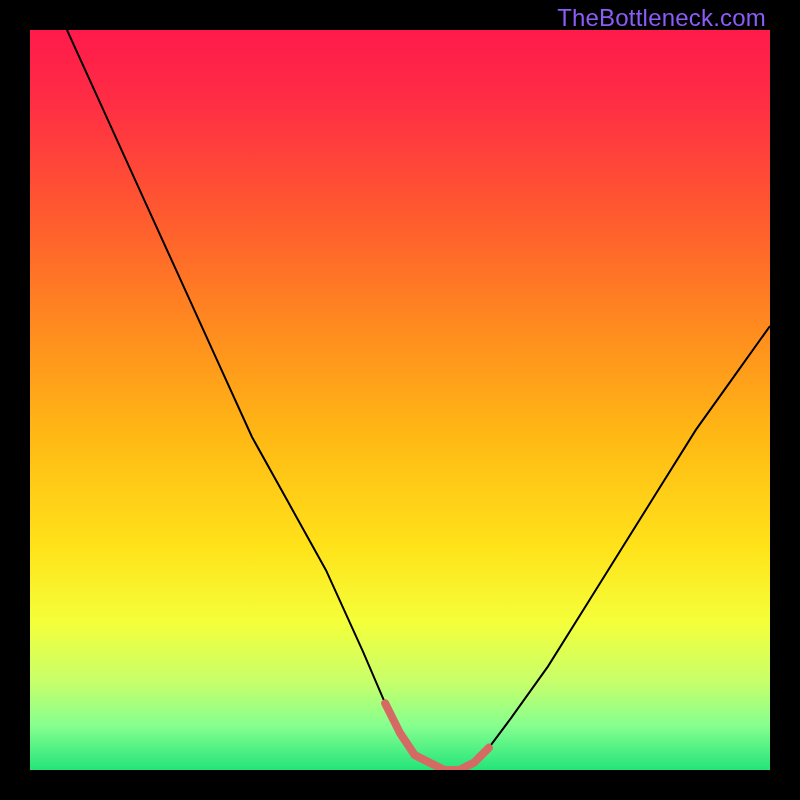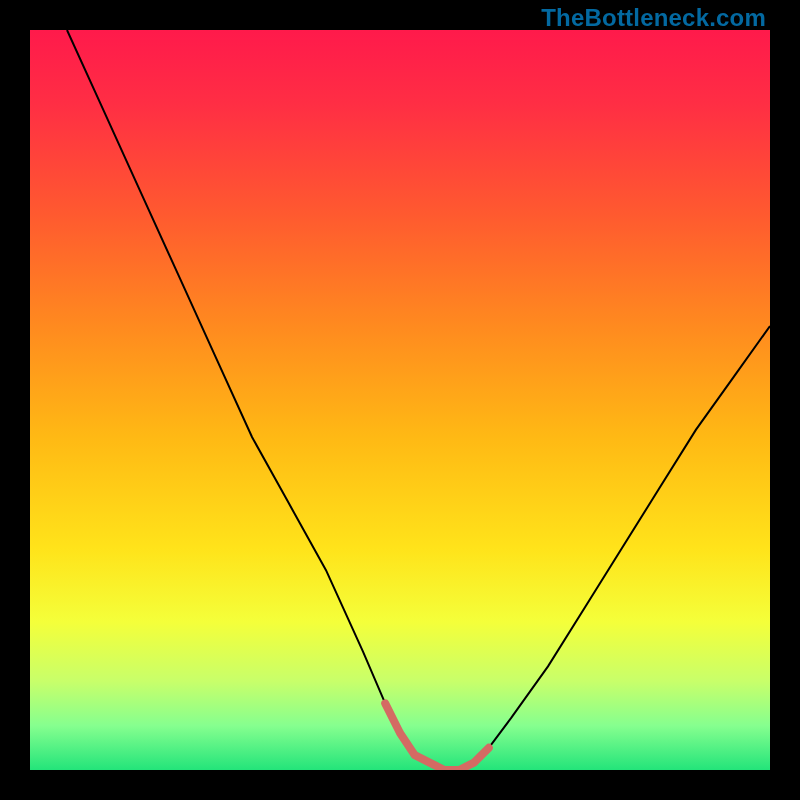--- a/index.html
+++ b/index.html
@@ -32,23 +32,23 @@
   .curve-svg {
     position: absolute;
     inset: 0;
     width: 100%;
     height: 100%;
   }
   .watermark {
     position: absolute;
     top: 4px;
     right: 34px;
-    color: #0369a1;
+    color: #8b5cf6;
     font-size: 24px;
-    font-weight: 700;
+    font-weight: 400;
     letter-spacing: 0.2px;
     margin-left: 36px;
   }
 </style>
 </head>
 <body>
 
 <div class="frame">
   <div class="watermark">TheBottleneck.com</div>
   <div class="plot-area">

